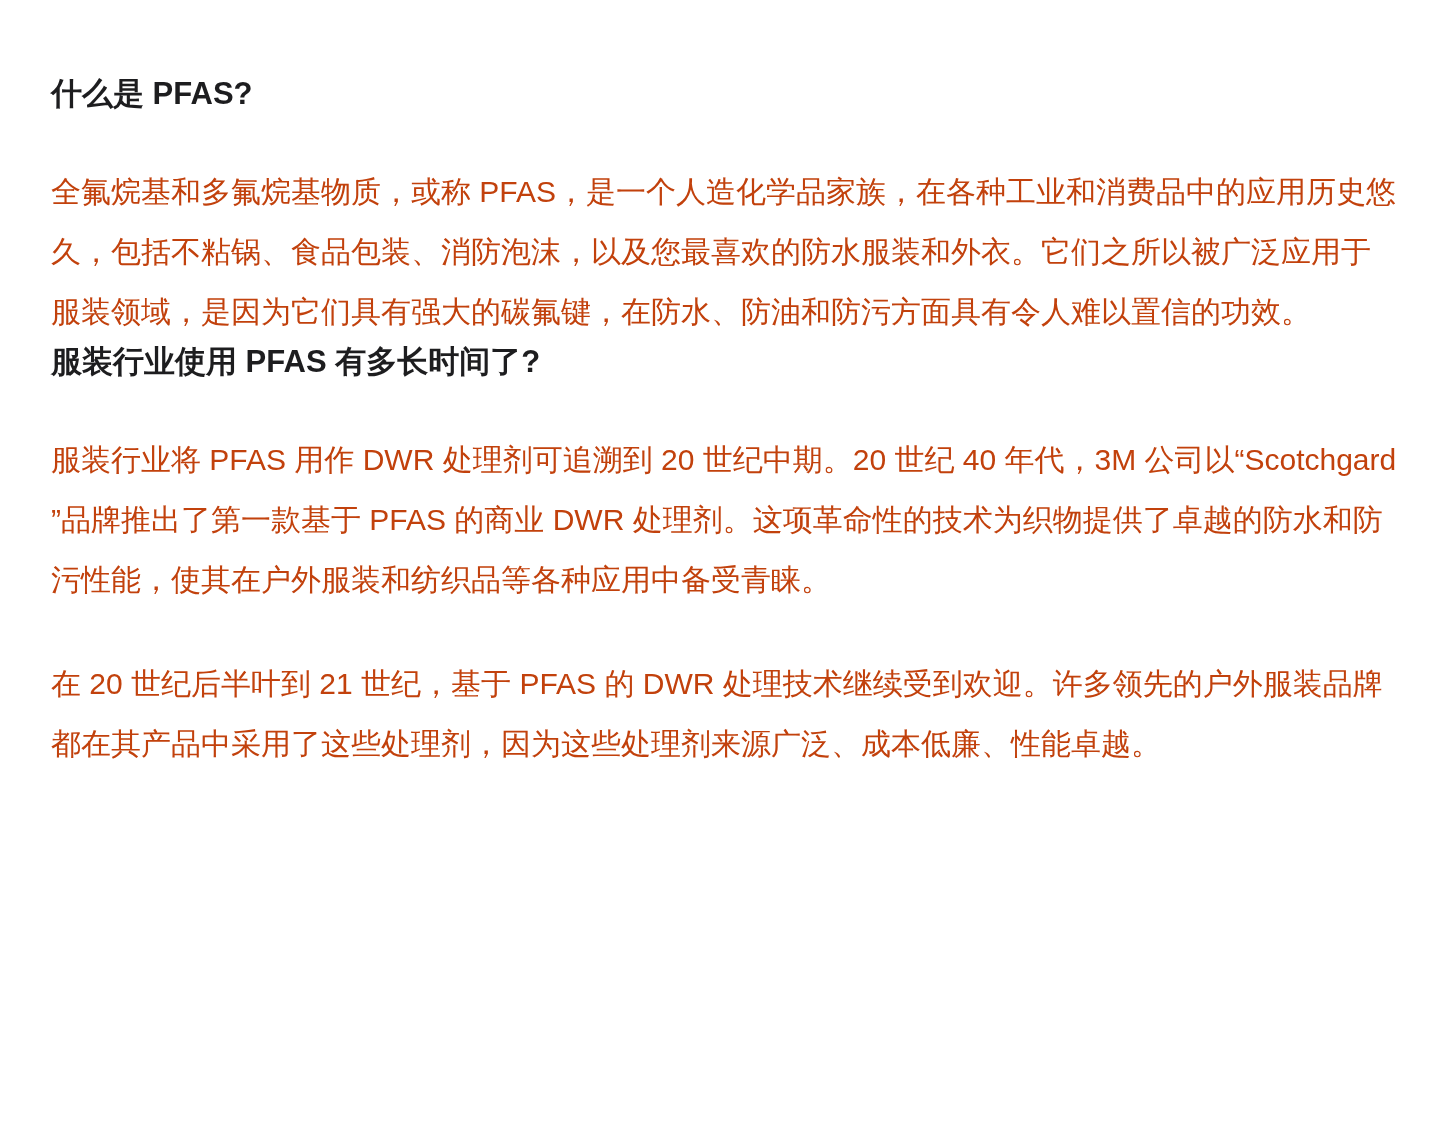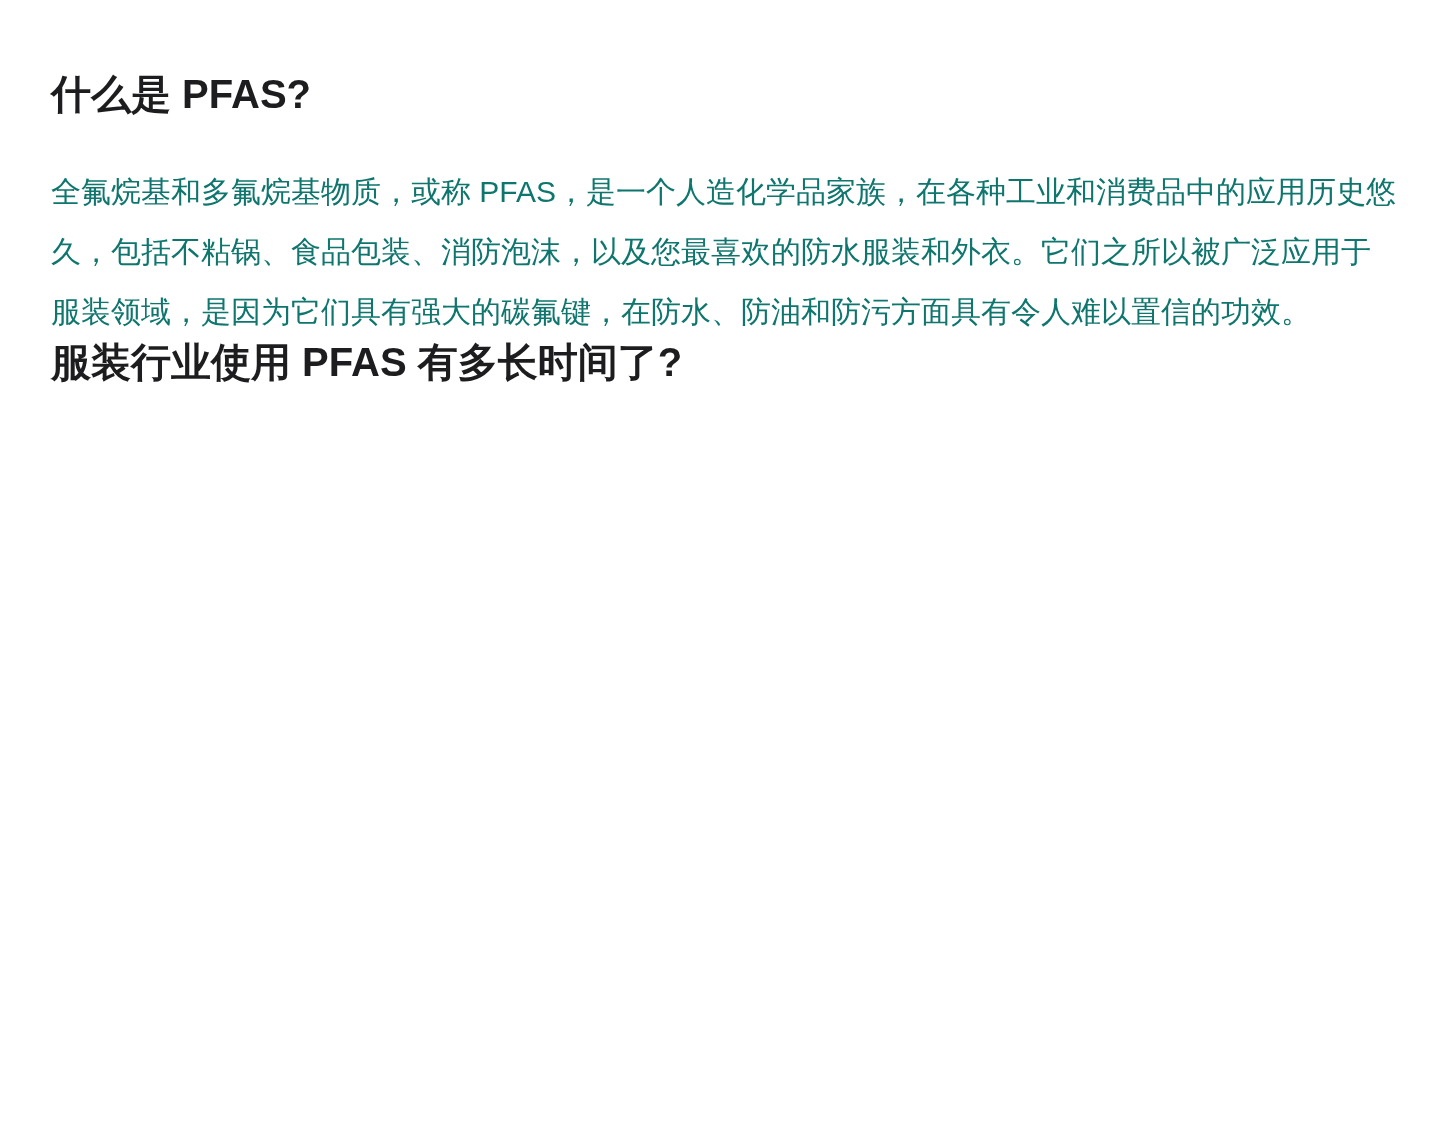--- a/index.html
+++ b/index.html
@@ -15,45 +15,47 @@
   .page {
     width: 1454px;
     min-height: 1144px;
     box-sizing: border-box;
     background: #ffffff;
     padding: 74px 54px 60px 51px;
   }
   .section { display: block; }
   .section-gap { }
   .heading {
-    font-size: 40px;
+    font-size: 31px;
     font-weight: 700;
     line-height: 40px;
     margin: 0 0 48px 0;
     color: #1d1d1f;
   }
   .para {
     font-size: 30px;
     font-weight: 400;
     line-height: 60px;
     margin: 0 0 44px 0;
-    color: #0f766e;
+    color: #c2410c;
     text-align: left;
     word-break: normal;
     overflow-wrap: break-word;
   }
   .para:last-child { margin-bottom: 0; }
 </style>
 </head>
 <body>
 
 <div class="page">
 
   <section class="section">
     <h2 class="heading">什么是 PFAS?</h2>
     <p class="para">全氟烷基和多氟烷基物质，或称 PFAS，是一个人造化学品家族，在各种工业和消费品中的应用历史悠久，包括不粘锅、食品包装、消防泡沫，以及您最喜欢的防水服装和外衣。它们之所以被广泛应用于服装领域，是因为它们具有强大的碳氟键，在防水、防油和防污方面具有令人难以置信的功效。</p>
   </section>
 
   <section class="section section-gap">
     <h2 class="heading">服装行业使用 PFAS 有多长时间了?</h2>
+    <p class="para">服装行业将 PFAS 用作 DWR 处理剂可追溯到 20 世纪中期。20 世纪 40 年代，3M 公司以“Scotchgard ”品牌推出了第一款基于 PFAS 的商业 DWR 处理剂。这项革命性的技术为织物提供了卓越的防水和防污性能，使其在户外服装和纺织品等各种应用中备受青睐。</p>
+    <p class="para">在 20 世纪后半叶到 21 世纪，基于 PFAS 的 DWR 处理技术继续受到欢迎。许多领先的户外服装品牌都在其产品中采用了这些处理剂，因为这些处理剂来源广泛、成本低廉、性能卓越。</p>
   </section>
 
 </div>
 
 </body></html>

